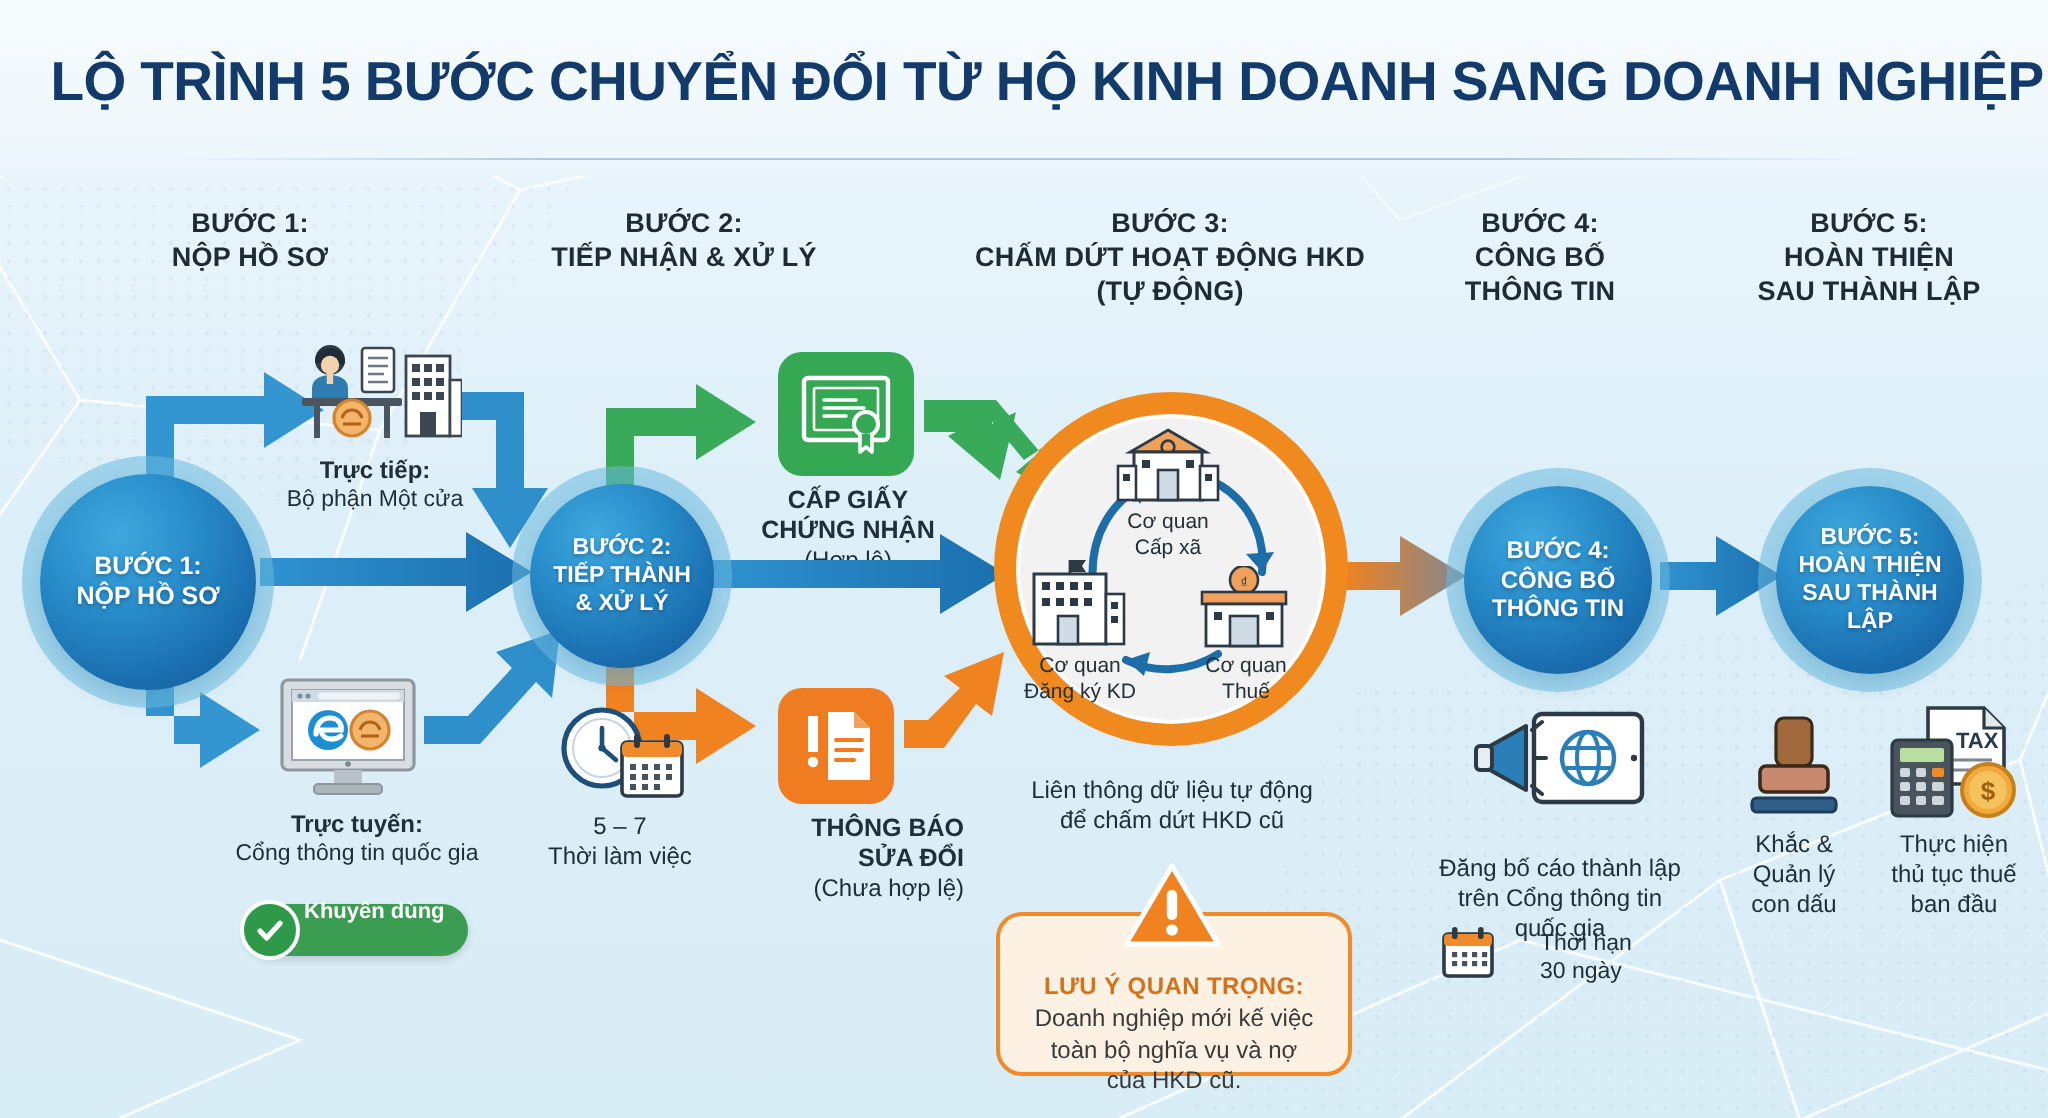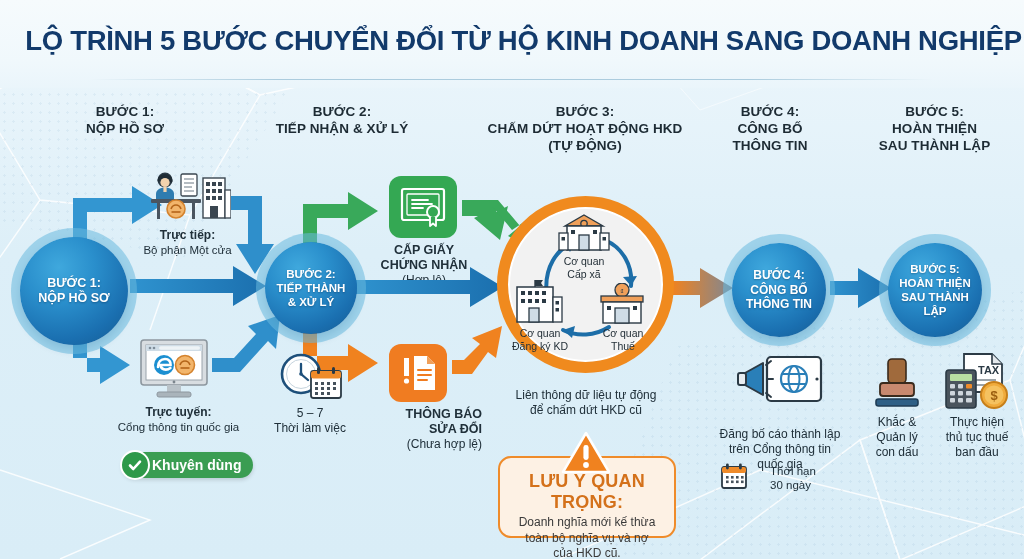--- a/index.html
+++ b/index.html
@@ -78,23 +78,23 @@
   .icon-box {
     position:absolute; border-radius:12px;
     display:flex; align-items:center; justify-content:center;
     z-index:5;
   }
   .green-box { background:#34a853; }
   .orange-box { background:#f07c21; }
 
   
   .pill {
-    position:absolute; display:flex; align-items:center; gap:6px;
-    background:#3a9d52; border-radius:16px; height:26px; padding:0 12px 0 30px;
-    color:#fff; font-weight:bold; font-size:14px; z-index:7;
+    position:absolute; display:flex; align-items:flex-end; gap:6px;
+    background:#3a9d52; border-radius:16px; height:26px; padding:0 12px 16px 30px;
+    color:#fff; font-weight:bold; font-size:11px; z-index:7;
     box-shadow:0 2px 4px rgba(0,0,0,.15);
   }
   .pill .check {
     position:absolute; left:-2px; top:-2px; width:30px; height:30px; border-radius:50%;
     background:#2e9949; border:2px solid #fff;
     display:flex; align-items:center; justify-content:center;
   }
 
   
   .ring {
@@ -106,21 +106,21 @@
   }
 
   .mini-cap { position:absolute; text-align:center; font-size:10.5px; line-height:12.5px; color:#243038; z-index:8; }
 
   
   .warn {
     position:absolute; z-index:8;
     background:#fdf1e4; border:2.5px solid #ef8b2a; border-radius:13px;
     text-align:center; padding:13px 10px 11px;
   }
-  .warn .hdr { color:#d4711a; font-weight:bold; font-size:18px; letter-spacing:.2px; margin-bottom:2px; }
+  .warn .hdr { color:#d4711a; font-weight:bold; font-size:12px; letter-spacing:.2px; margin-bottom:2px;margin-top:15px; }
   .warn .body { color:#3a3a3a; font-size:12px; line-height:15.5px; }
   .warn-tri { position:absolute; z-index:9; }
   .deadline { position:absolute; display:flex; align-items:center; gap:22px; z-index:7; }
   .deadline .txt { font-size:11.5px; line-height:14px; color:#20303a; text-align:left; }
 </style>
 </head>
 <body>
 
 <div id="stage">
 
@@ -473,21 +473,21 @@
     <svg width="50" height="44" viewBox="0 0 50 44">
       <path d="M25 2 L48 41 H2 Z" fill="#f0821f" stroke="#fff" stroke-width="2.5" stroke-linejoin="round"></path>
       <rect x="22.4" y="14" width="5.2" height="15" rx="2.4" fill="#fff"></rect>
       <circle cx="25" cy="34" r="2.9" fill="#fff"></circle>
     </svg>
   </div>
 
   <div class="warn" style="left:498px; top:456px; width:178px; height:82px;">
     <div class="hdr">LƯU Ý QUAN TRỌNG:</div>
     <div class="body">
-      <div>Doanh nghĩa mới kế thừa</div>
+      <div>Doanh nghiệp mới kế việc</div>
       <div>toàn bộ nghĩa vụ và nợ</div>
       <div>của HKD cũ.</div>
     </div>
   </div>
 
   <div class="node" style="left:732px; top:243px; width:94px; height:94px; font-size:12px; line-height:14.5px;">
     <span>
       <span>BƯỚC 4:</span>
       <span>CÔNG BỐ</span>
       <span>THÔNG TIN</span>

